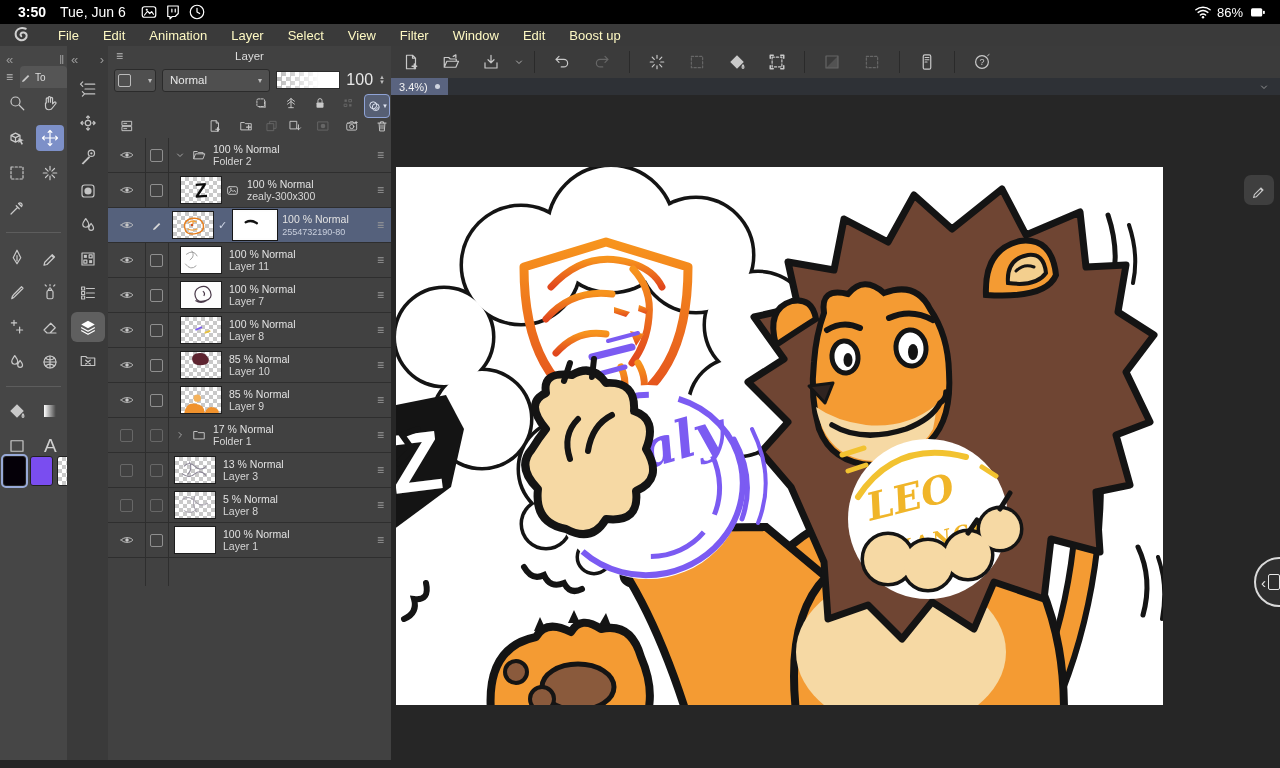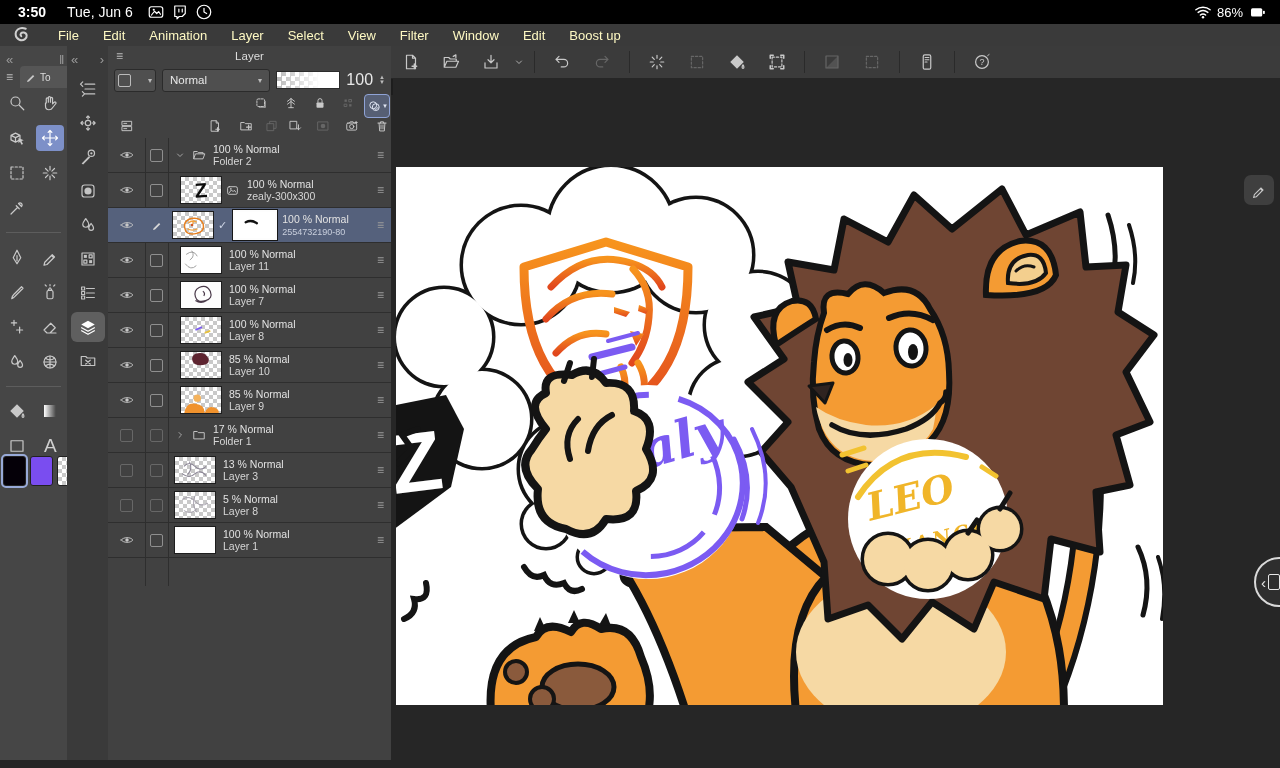--- a/index.html
+++ b/index.html
@@ -6,34 +6,34 @@
   #screen{position:relative;width:1280px;height:768px;overflow:hidden;background:#262626;color:#ddd;}
   .ab{position:absolute;}
   .ic{display:inline-flex;align-items:center;justify-content:center;color:#c9c9c9;}
   .ic svg{width:18px;height:18px;stroke:currentColor;fill:none;stroke-width:1.6;stroke-linecap:round;stroke-linejoin:round;}
   .ic.sm svg{width:14px;height:14px;}
   .ic.xs svg{width:12px;height:12px;}
   .gray{color:#666 !important;}
   
   #statusbar{left:0;top:0;width:1280px;height:24px;background:#000;color:#fff;display:flex;align-items:center;font-size:14px;}
   #statusbar .time{margin-left:18px;font-weight:bold;}
-  #statusbar .date{margin-left:21px;}
+  #statusbar .date{margin-left:14px;}
   #statusbar .notif{display:flex;gap:6px;margin-left:14px;}
   #statusbar .right{margin-left:auto;display:flex;align-items:center;gap:5px;margin-right:14px;font-size:13px;}
   
   #menubar{left:0;top:24px;width:1280px;height:22px;background:#3a3a3a;display:flex;align-items:center;border-bottom:1px solid #2a2a2a;}
   #menubar .logo{margin:0 14px 0 12px;color:#cfcfcf;}
   #menubar .mi{font-size:13px;color:#fef9c3;padding:0 12px;cursor:default;}
   
   #toolcol{left:0;top:46px;width:67px;height:714px;background:#464646;border-right:1px solid #333;}
   #stripcol{left:67px;top:46px;width:41px;height:714px;background:#3a3a3a;border-right:1px solid #2c2c2c;}
   #layerpanel{left:108px;top:46px;width:283px;height:714px;background:#414141;border-right:2px solid #1d1d1d;font-size:10.5px;}
   .collapse{color:#9a9a9a;font-size:13px;}
   
-  #tooltab{left:20px;top:20px;width:47px;height:22px;background:#555;border-radius:4px 4px 0 0;display:flex;align-items:center;gap:3px;padding-left:5px;color:#ddd;font-size:10px;}
+  #tooltab{left:20px;top:20px;width:47px;height:22px;background:#555;border-radius:4px 4px 0 0;display:flex;align-items:center;gap:3px;color:#ddd;font-size:10px;}
   .tgrid{left:0;top:44px;width:67px;display:flex;flex-wrap:wrap;justify-content:space-around;row-gap:9px;}
   .tool{width:28px;height:26px;display:flex;align-items:center;justify-content:center;border-radius:4px;position:relative;}
   .tool.sel{background:#7d90c8;color:#fff;}
   .tdiv{width:55px;height:1px;background:#5d5d5d;margin:2px 0;}
   .swatch{width:21px;height:28px;border-radius:3px;border:1px solid #222;}
   .swatch.selmain{outline:2px solid #98a9d8;}
   .checker{background-image:conic-gradient(#c9c9c9 25%,#fff 0 50%,#c9c9c9 0 75%,#fff 0);background-size:8px 8px;}
   
   .sbtn{width:34px;height:30px;margin:4px auto 2px auto;display:flex;align-items:center;justify-content:center;border-radius:6px;color:#c4c4c4;}
   .sbtn.active{background:#5f5f5f;color:#fff;}
@@ -953,20 +953,31 @@
         </svg>
       </span>
     <span class="div"></span>
     <span class="cbtn ic">
         <svg>
           <use href="#i-help"></use>
         </svg>
       </span>
   </div>
 
+  <div class="ab" id="tabbar">
+    <div id="doctab">
+      <span>3.4%)</span>
+      <span class="dot"></span>
+    </div>
+    <span class="ic xs" id="tabchev">
+        <svg>
+          <use href="#i-chevd"></use>
+        </svg>
+      </span>
+  </div>
 
   <div class="ab" id="canvasarea">
     <div class="ab" id="canvas">
       <svg viewBox="0 0 767 538" width="767" height="538">
         <defs>
           <linearGradient id="lg" x1="0" y1="0" x2="0" y2="1">
             <stop offset="0" stop-color="#f7941d"></stop>
               <stop offset="1" stop-color="#e1471d"></stop>
           </linearGradient>
         </defs>

